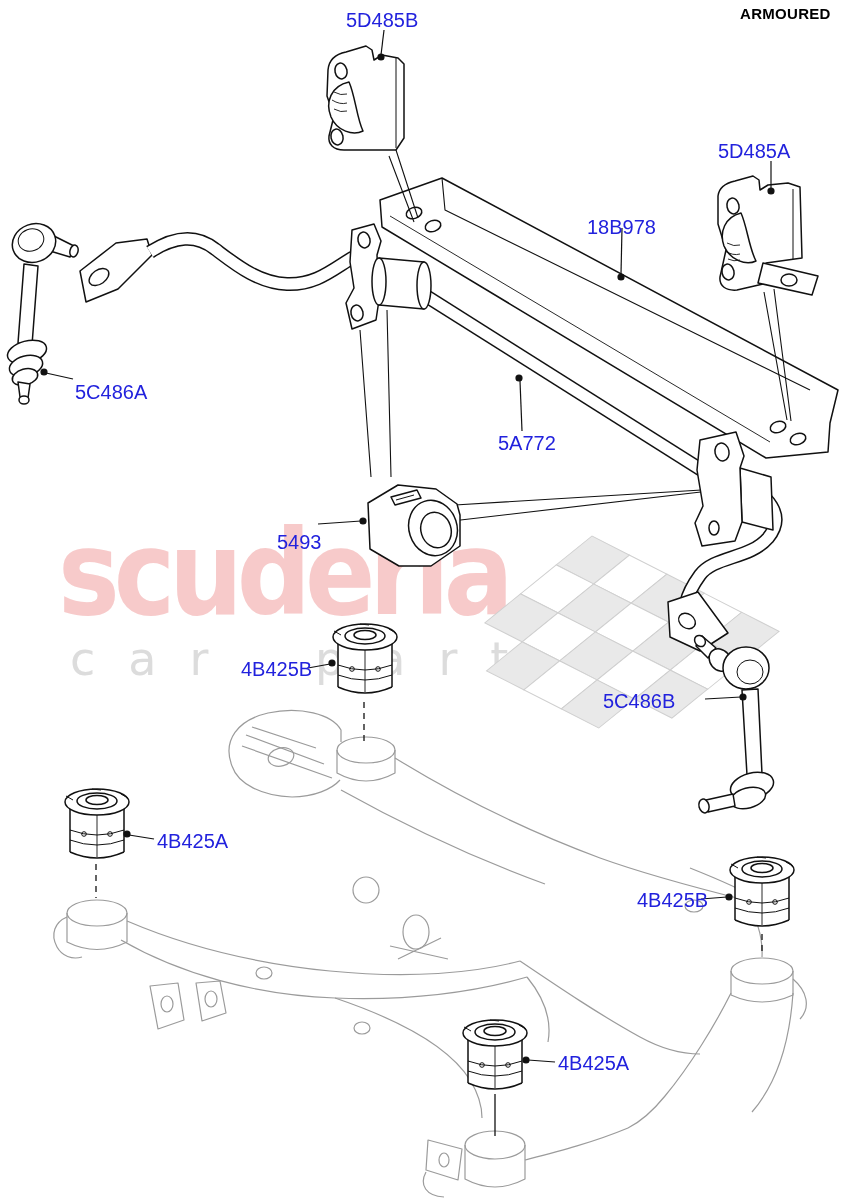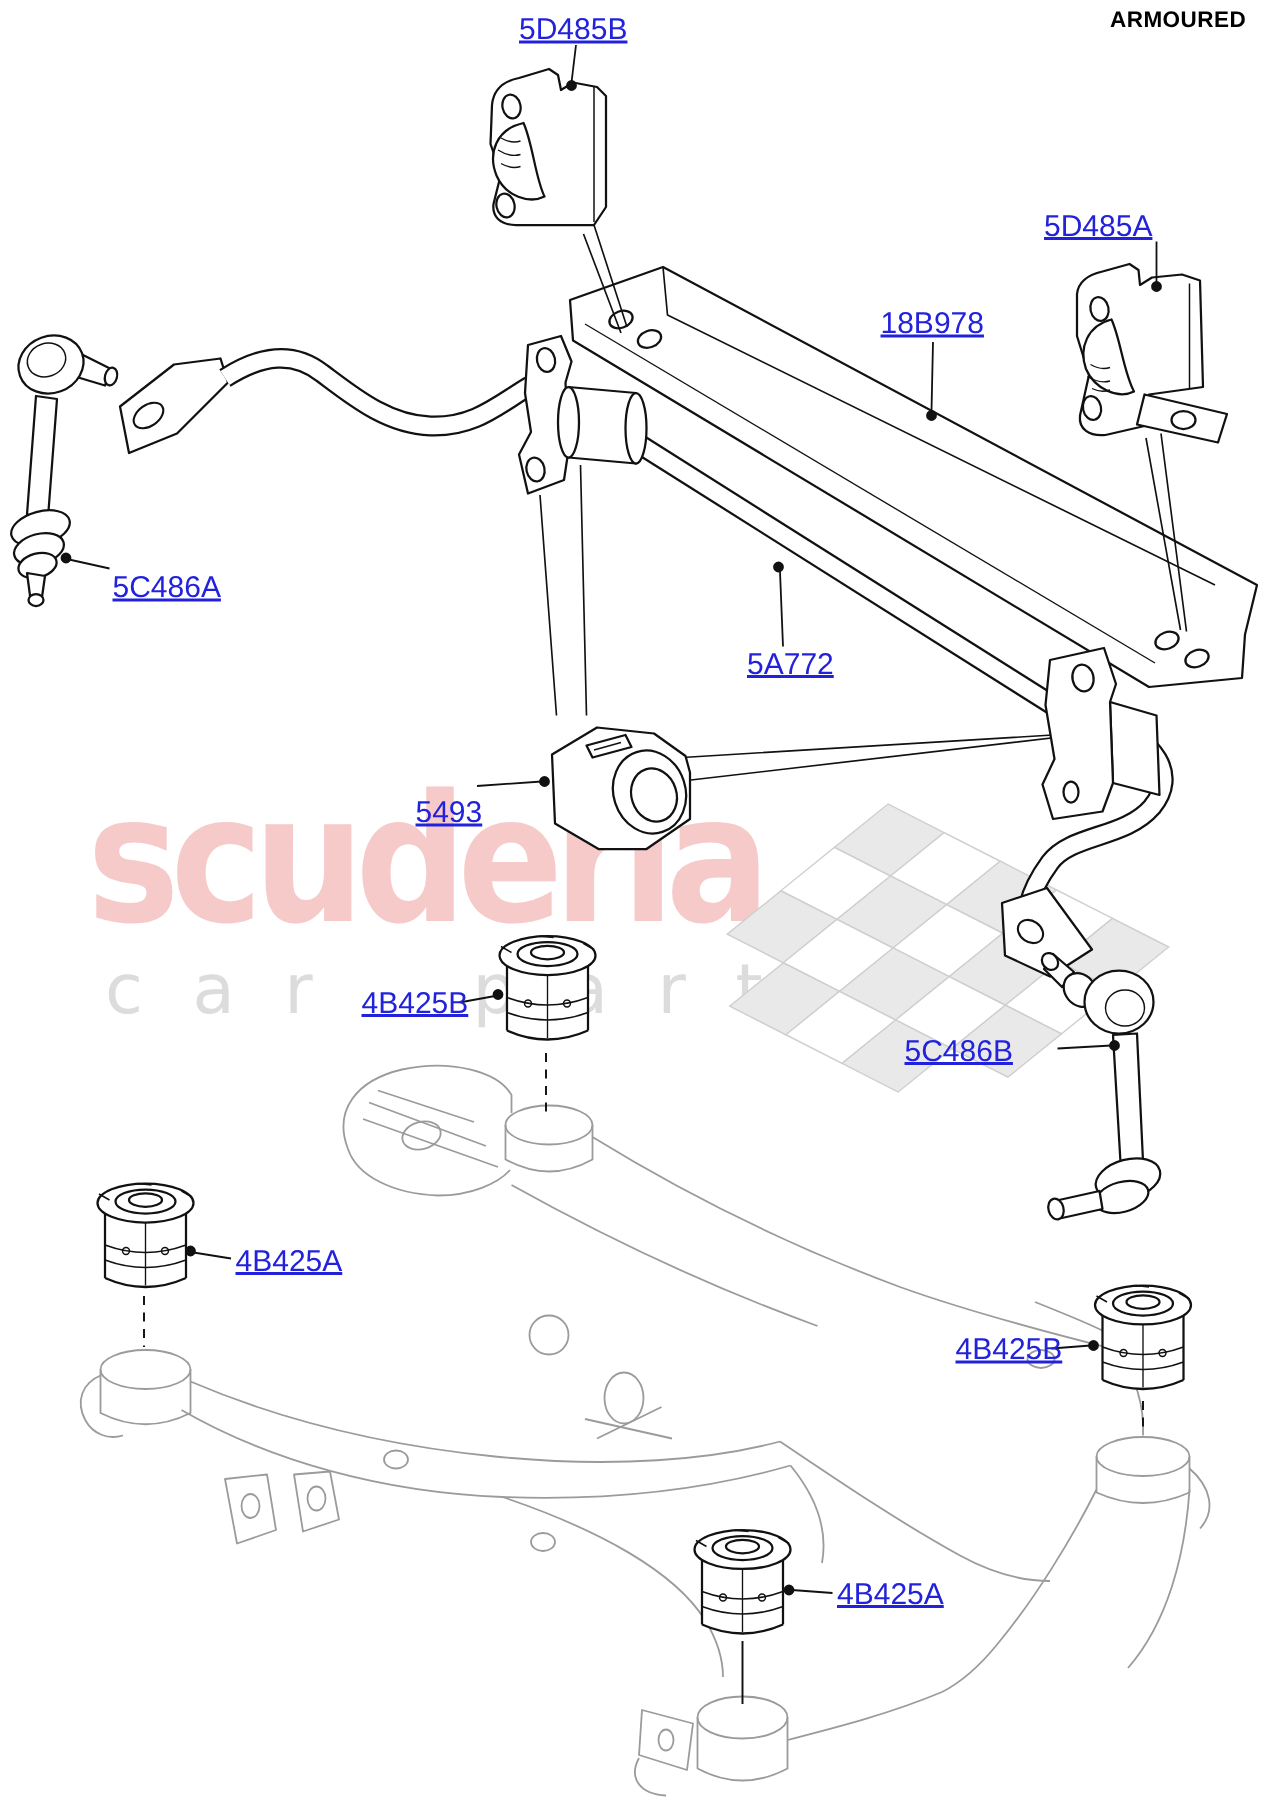--- a/index.html
+++ b/index.html
@@ -5,21 +5,21 @@
   html,body{margin:0;padding:0;background:#fff;}
   .stage{position:relative;width:858px;height:1200px;background:#ffffff;overflow:hidden;
          font-family:"Liberation Sans",sans-serif;}
   .wm-brand{position:absolute;left:58px;top:514px;font-family:"DejaVu Sans",sans-serif;
             font-weight:bold;font-size:118px;line-height:1;color:#f7caca;letter-spacing:-7px;
             transform:scaleX(0.88);transform-origin:left top;white-space:nowrap;z-index:1;}
   .wm-sub{position:absolute;left:70px;top:636px;font-family:"DejaVu Sans",sans-serif;
           font-size:46px;line-height:1;color:#dcdcdc;letter-spacing:33px;word-spacing:26px;
           white-space:nowrap;z-index:1;}
   .diagram-svg{position:absolute;left:0;top:0;z-index:2;}
-  .callout{position:absolute;color:#2222dd;font-size:20px;line-height:1;white-space:nowrap;z-index:3;text-decoration:underline;}
+  .callout{position:absolute;color:#2222dd;font-size:20px;line-height:1;white-space:nowrap;z-index:3;}
   .note{position:absolute;left:740px;top:6px;width:114px;color:#000;font-weight:bold;
         font-size:15px;letter-spacing:.3px;line-height:1;z-index:3;}
 </style>
 </head>
 <body>
 
 <div class="stage">
 
   <div class="wm-brand">scuderia</div>
   <div class="wm-sub">car parts</div>
@@ -249,22 +249,22 @@
       <path d="M701,899 L727,897" fill="none"></path>
         <circle cx="729" cy="897" r="3"></circle>
       <path d="M555,1062 L528,1060" fill="none"></path>
         <circle cx="526" cy="1060" r="3"></circle>
     </g>
   </svg>
 
   <div class="note">ARMOURED</div>
 
   <div class="callout" style="left:346px;top:10px">5D485B</div>
-  <div class="callout" style="left:696px;top:141px">5D485A</div>
-  <div class="callout" style="left:587px;top:206px">18B978</div>
+  <div class="callout" style="left:718px;top:141px">5D485A</div>
+  <div class="callout" style="left:587px;top:217px">18B978</div>
   <div class="callout" style="left:75px;top:382px">5C486A</div>
   <div class="callout" style="left:498px;top:433px">5A772</div>
   <div class="callout" style="left:277px;top:532px">5493</div>
   <div class="callout" style="left:241px;top:659px">4B425B</div>
   <div class="callout" style="left:603px;top:691px">5C486B</div>
   <div class="callout" style="left:157px;top:831px">4B425A</div>
   <div class="callout" style="left:637px;top:890px">4B425B</div>
   <div class="callout" style="left:558px;top:1053px">4B425A</div>
 
 </div>

